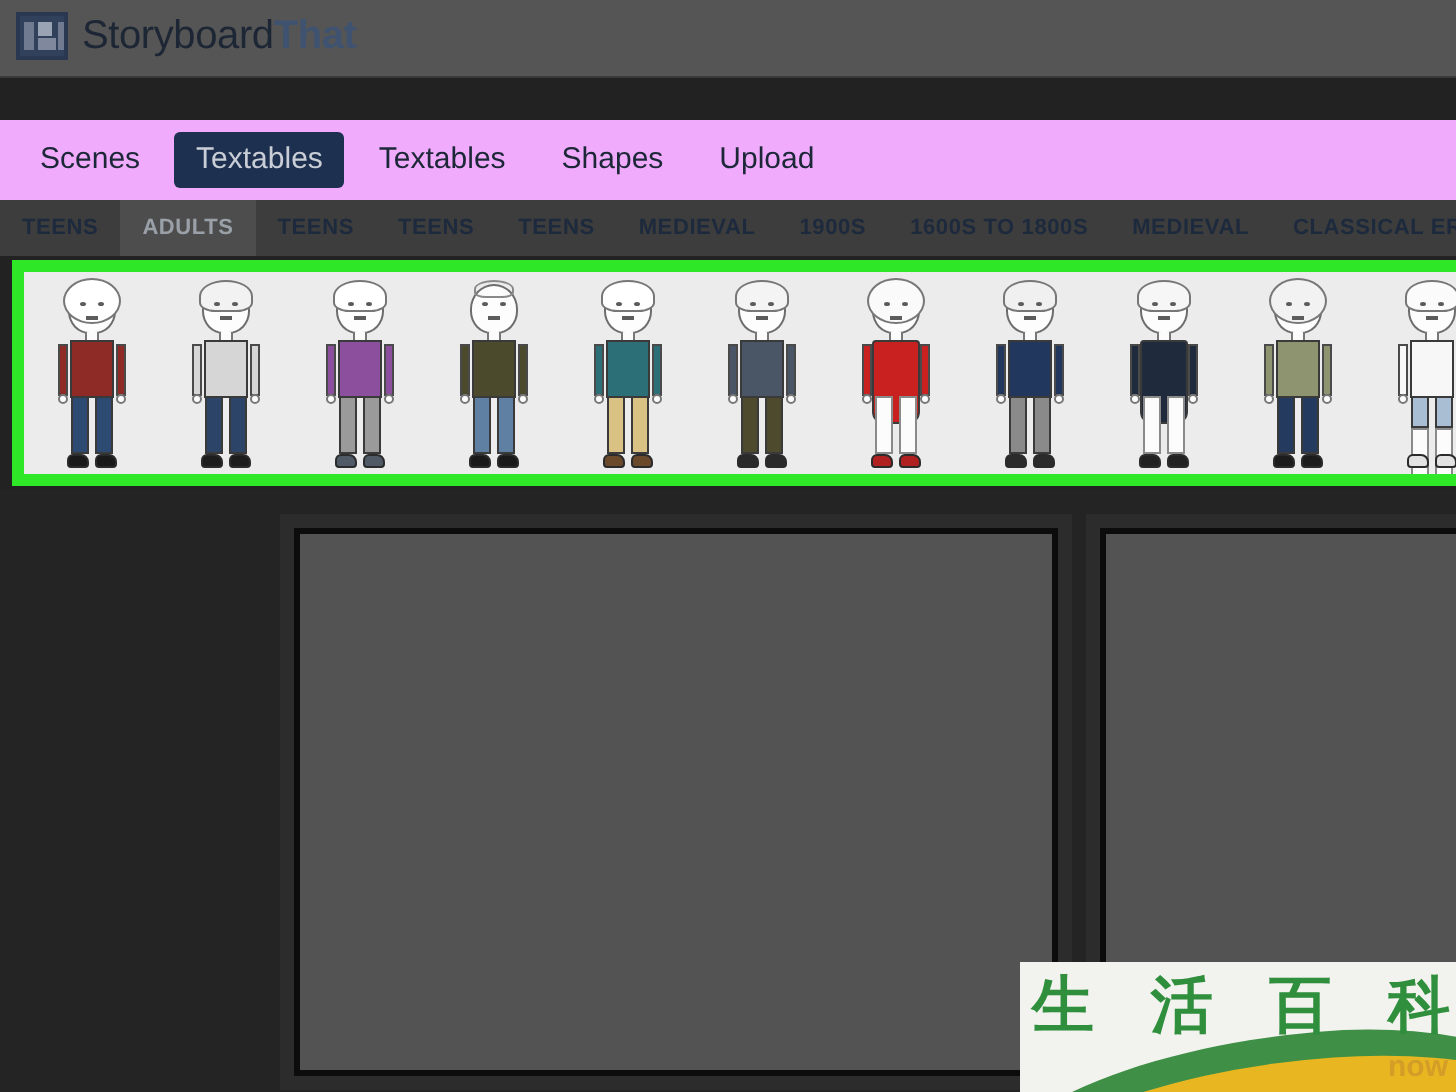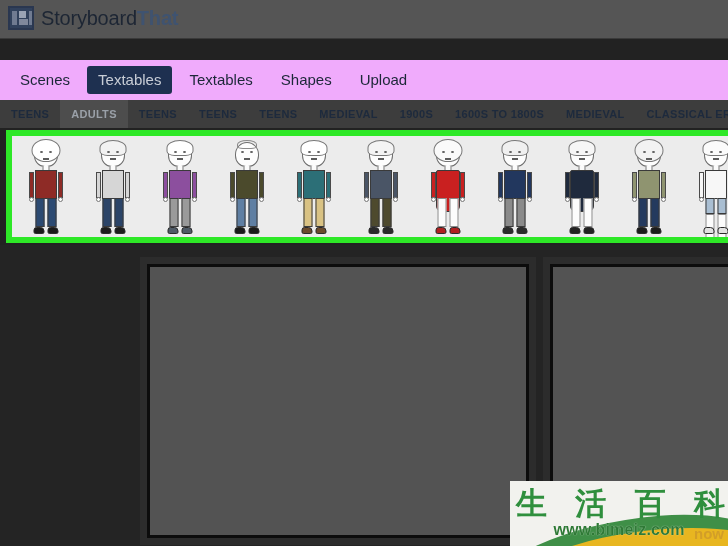--- a/index.html
+++ b/index.html
@@ -557,17 +557,16 @@
 
   <div class="watermark">
     <div class="wm-swoosh-g"></div>
     <div class="wm-swoosh-y"></div>
     <div class="wm-chars" id="wm-chars">
         <span>生</span>
         <span>活</span>
         <span>百</span>
         <span>科</span>
       </div>
-    <div class="wm-url">www.bimeiz.com</div>
     <div class="wm-ghost">now</div>
   </div>
 
 </div>
 
 </body></html>

